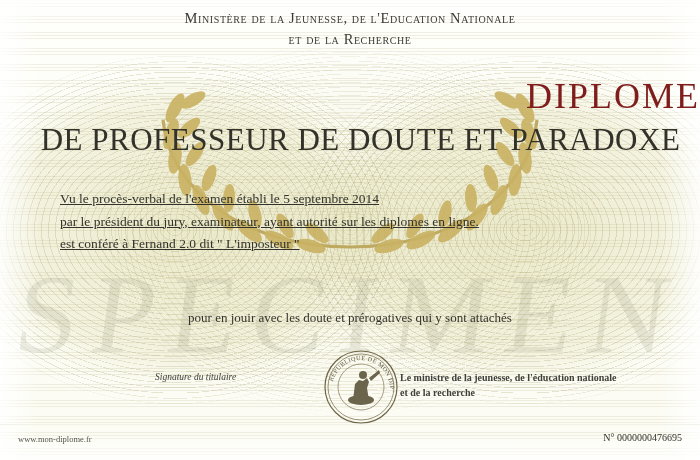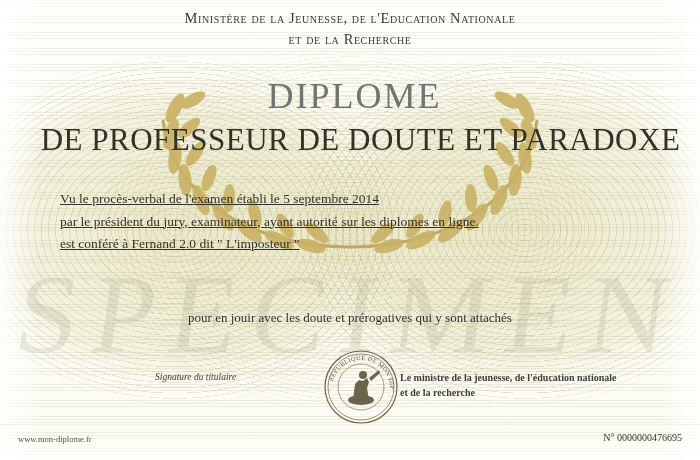--- a/index.html
+++ b/index.html
@@ -114,24 +114,24 @@
     font-variant: small-caps;
     color: #3b3b33;
     line-height: 1.45;
   }
   .ministry .line2 { display: block; }
 
   .title-main {
     position: absolute;
     top: 75px;
     left: 9px; right: 0;
-    text-align: center;
+    text-align: right;
     font-size: 36px;
     letter-spacing: 2px;
-    color: #737373;
+    color: #7f1d1d;
   }
   .title-sub {
     position: absolute;
     top: 122px;
     left: 0; right: 0;
     text-align: center;
     font-size: 31px;
     letter-spacing: 0.5px;
     color: #32322a;
     white-space: nowrap;

